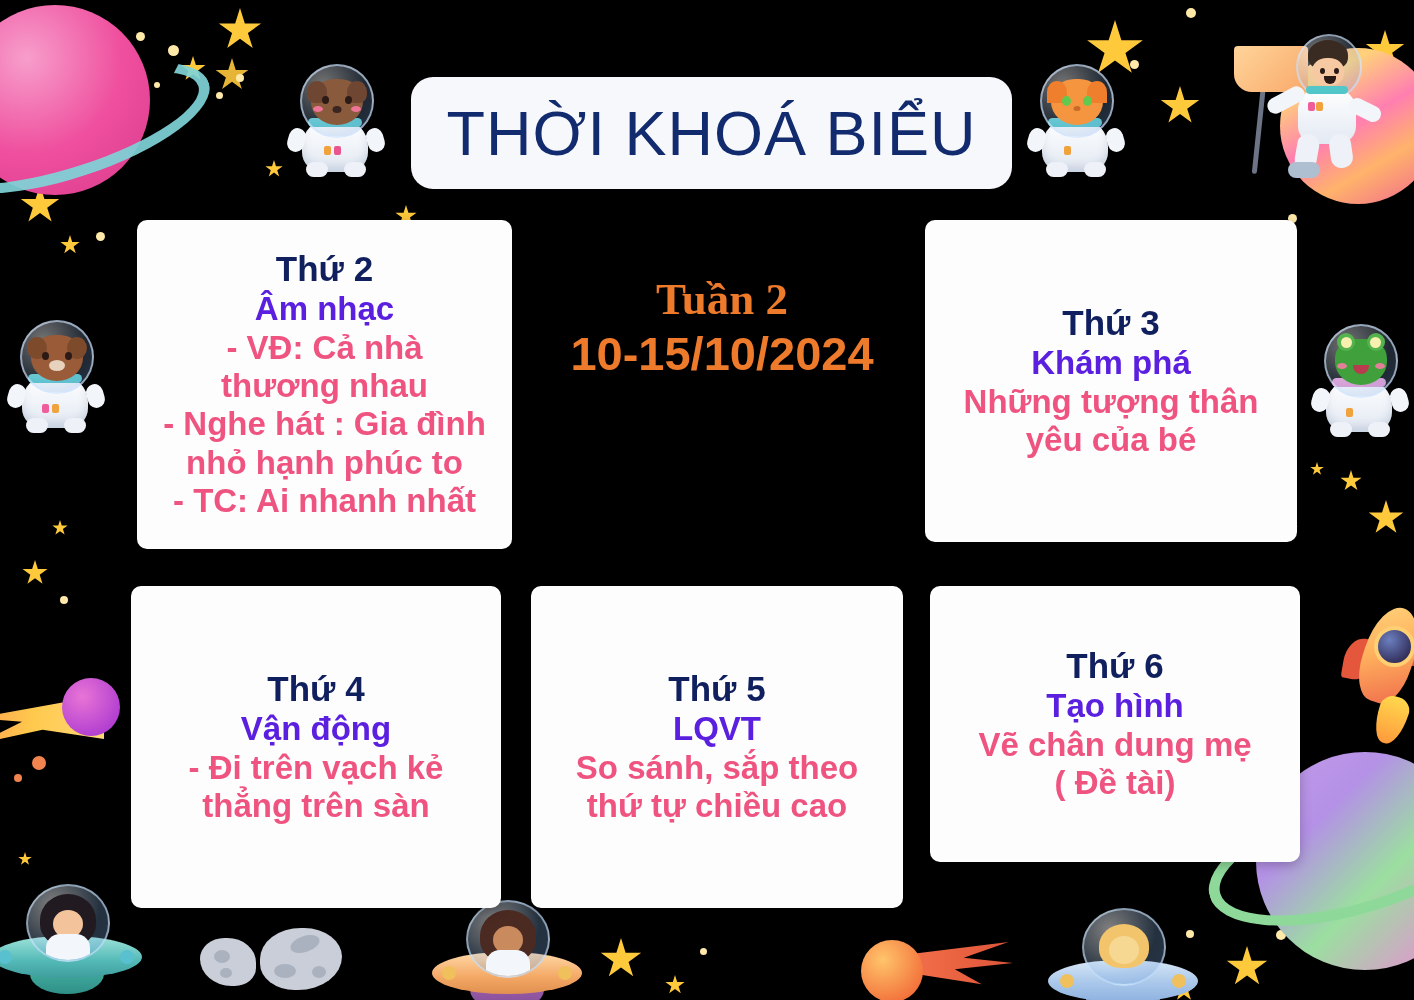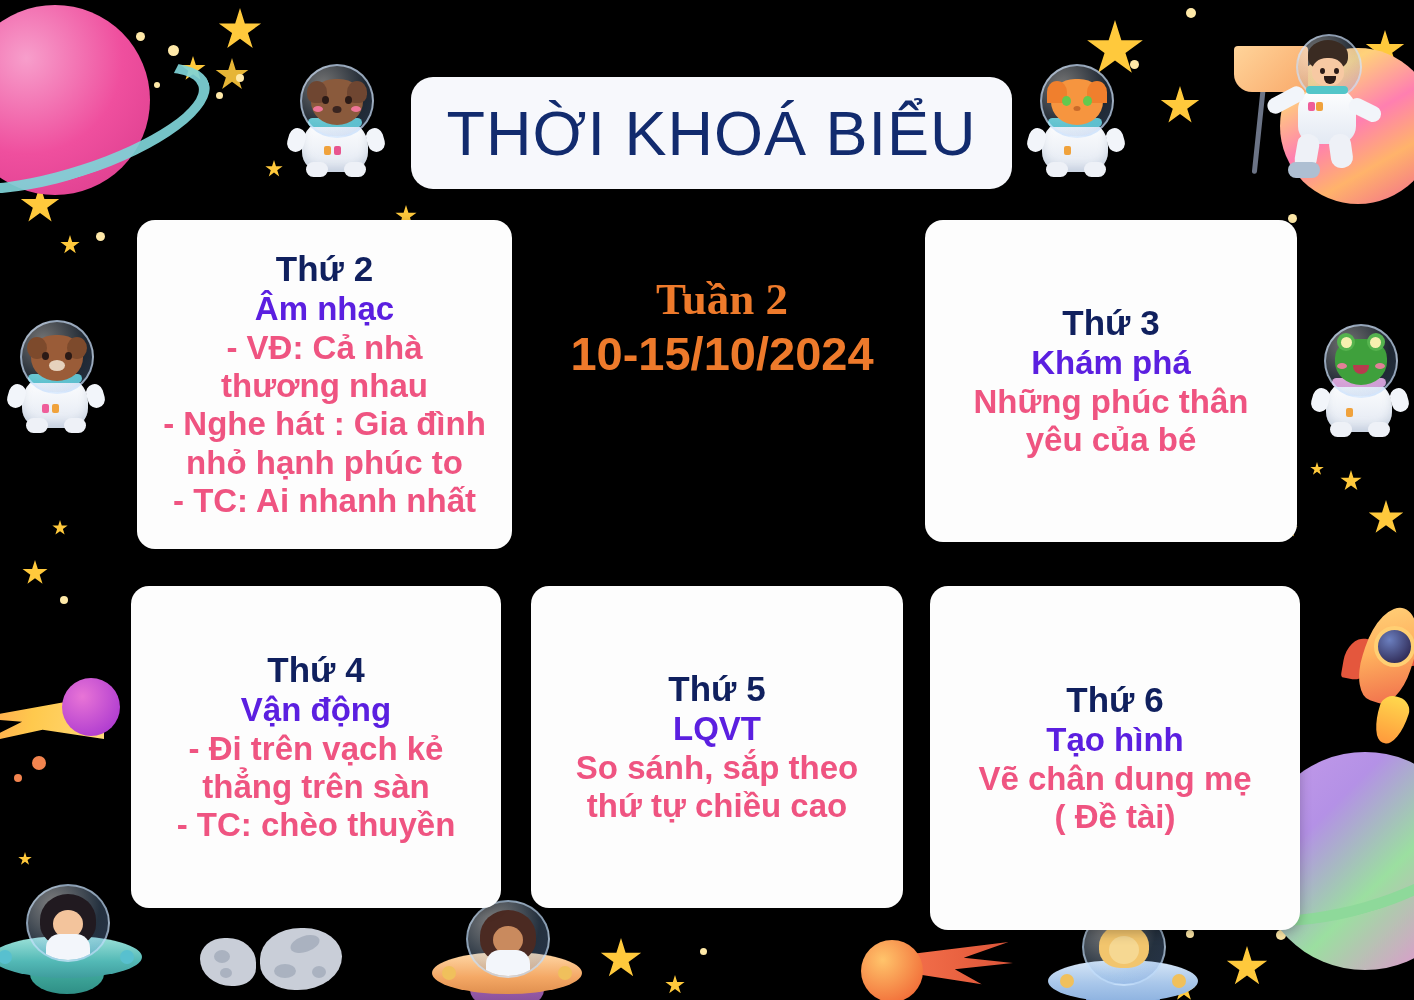--- a/index.html
+++ b/index.html
@@ -237,21 +237,21 @@
 
   .grid {
     position: absolute;
     left: 0; top: 0; width: 1414px; height: 1000px;
     z-index: 4;
   }
 
   .card {
     position: absolute;
     background: #fdfdfd;
-    border-radius: 18px;
+    border-radius: 10px;
     box-shadow: 0 3px 12px rgba(0,0,0,.25);
     display: flex;
     flex-direction: column;
     align-items: center;
     justify-content: center;
     text-align: center;
     padding: 6px 8px;
     box-sizing: border-box;
     overflow: visible;
   }
@@ -275,21 +275,21 @@
     font-size: 33px;
     line-height: 1.16;
     white-space: nowrap;
   }
 
   
   #card-mon  { left: 137px;  top: 220px; width: 375px; height: 329px; }
   #card-tue  { left: 925px;  top: 220px; width: 372px; height: 322px; }
   #card-wed  { left: 131px;  top: 586px; width: 370px; height: 322px; }
   #card-thu  { left: 531px;  top: 586px; width: 372px; height: 322px; }
-  #card-fri  { left: 930px;  top: 586px; width: 370px; height: 344px; }
+  #card-fri  { left: 930px;  top: 586px; width: 370px; height: 276px; }
 
   .center-block {
     position: absolute;
     left: 512px; top: 270px;
     width: 420px;
     text-align: center;
     z-index: 4;
   }
   .center-block .class-name {
     color: #3f9e1e;
@@ -560,30 +560,29 @@
       <div class="detail">- VĐ: Cả nhà</div>
       <div class="detail">thương nhau</div>
       <div class="detail">- Nghe hát : Gia đình</div>
       <div class="detail">nhỏ hạnh phúc to</div>
       <div class="detail">- TC: Ai nhanh nhất</div>
     </div>
 
     <div class="card" id="card-tue">
       <div class="day">Thứ 3</div>
       <div class="subject">Khám phá</div>
-      <div class="detail">Những phúc thân</div>
+      <div class="detail">Những tượng thân</div>
       <div class="detail">yêu của bé</div>
     </div>
 
     <div class="card" id="card-wed">
       <div class="day">Thứ 4</div>
       <div class="subject">Vận động</div>
       <div class="detail">- Đi trên vạch kẻ</div>
       <div class="detail">thẳng trên sàn</div>
-      <div class="detail">- TC: chèo thuyền</div>
     </div>
 
     <div class="card" id="card-thu">
       <div class="day">Thứ 5</div>
       <div class="subject">LQVT</div>
       <div class="detail">So sánh, sắp theo</div>
       <div class="detail">thứ tự chiều cao</div>
     </div>
 
     <div class="card" id="card-fri">

